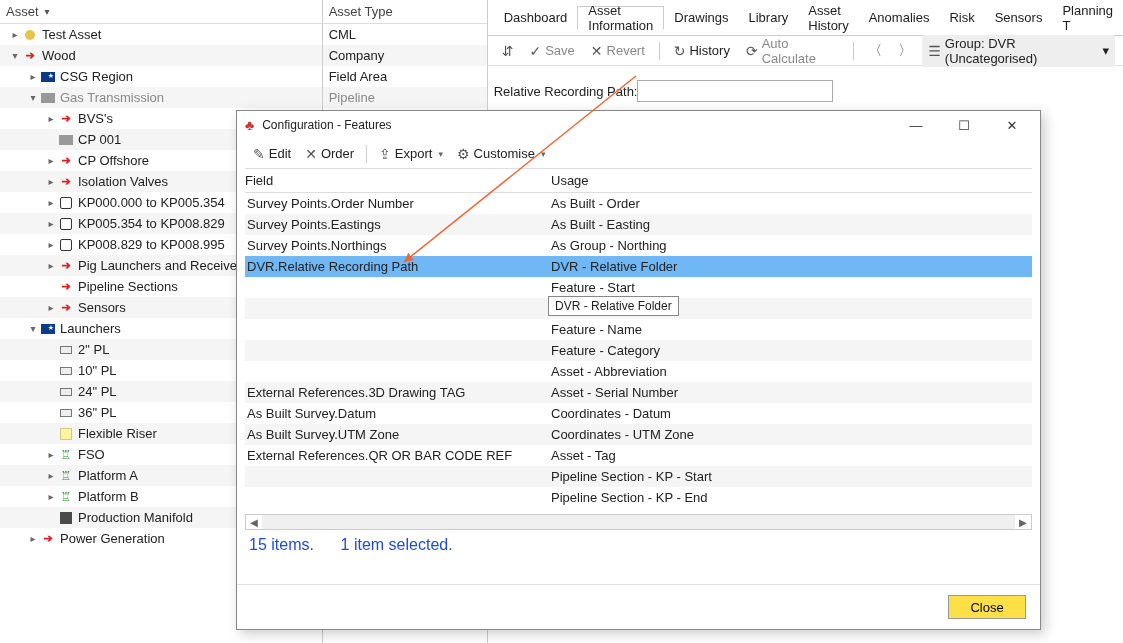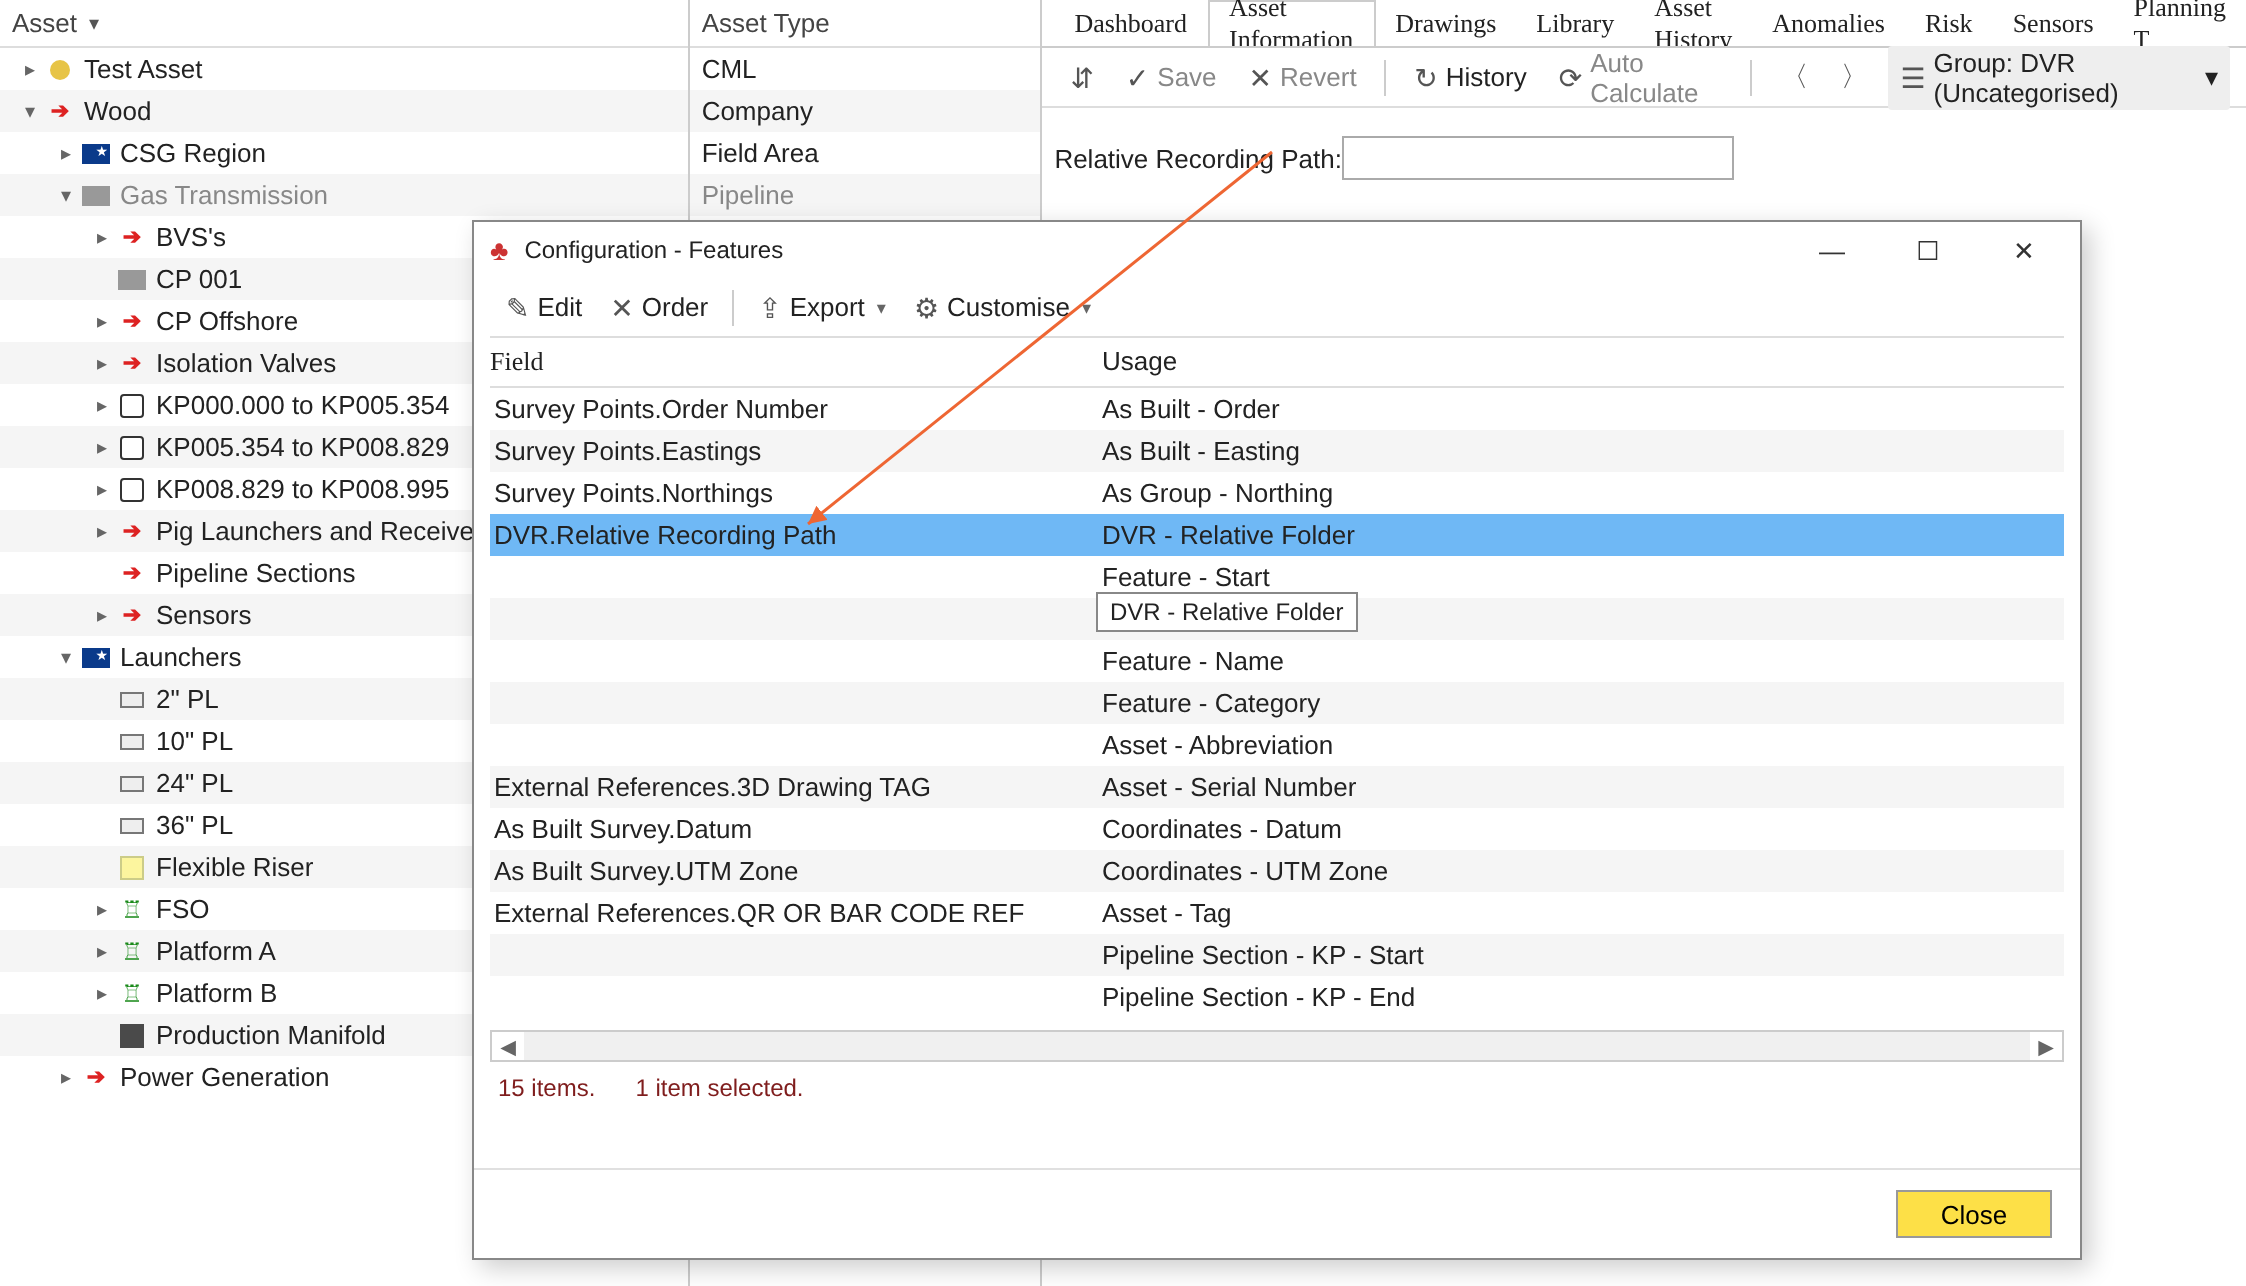--- a/index.html
+++ b/index.html
@@ -43,21 +43,21 @@
   .ic-flag.au { background: linear-gradient(#0a3a8a 50%, #0a3a8a 50%); position: relative; }
   .ic-flag.au::before{content:"★"; color:#fff; font-size:7px; position:absolute; right:1px; top:0;}
   .ic-box { width: 14px; height: 10px; background: #999; }
   .ic-km { width: 12px; height: 12px; border:1px solid #333; border-radius:2px; background:#fff;}
   .ic-baton { width: 10px; height: 10px; border-radius: 50%; background:#e7c446;}
   .ic-ruler { width: 12px; height: 8px; background:#eee; border:1px solid #777;}
   .ic-riser { width: 12px; height: 12px; background:#fcf59e; border:1px solid #cc8;}
   .ic-plat { color:#1a8a1a; font-size:12px; }
   .ic-prod { width:12px; height:12px; background:#4a4a4a;}
   
-  .tabs-bar { display:flex; align-items:flex-start; border-bottom:1px solid #ccc; height:24px; padding-left:6px; overflow:hidden;font-family:Liberation Serif, serif;}
+  .tabs-bar { display:flex; align-items:center; border-bottom:1px solid #ccc; height:36px; padding-left:6px; overflow:hidden;}
   .tab { padding: 3px 10px; color:#222; height:24px; display:flex; align-items:center; cursor:default;}
   .tab.active { border:1px solid #ccc; border-bottom:1px solid #fff; background:#fff; margin-bottom:-1px;}
   .toolbar2 {
     display:flex; align-items:center; gap:4px;
     height:30px; padding: 0 8px; border-bottom:1px solid #ddd;
   }
   .tb-btn { display:flex; align-items:center; gap:4px; color:#888; padding:2px 6px;}
   .tb-btn.enabled { color:#222; }
   .tb-sep { width:1px; height:18px; background:#ccc; margin:0 4px;}
   .tb-ic { font-size:14px; color:#555; }
@@ -81,40 +81,40 @@
   .dlg-title .wbtn { width:40px; text-align:center; font-size:13px; color:#333;}
   .dlg-tools {
     display:flex; align-items:center; height:30px;
     padding:0 2px; gap:2px; border-bottom:1px solid #ddd; margin:0 8px;
   }
   .dlg-tools .btn { display:flex; align-items:center; gap:4px; padding:2px 6px; color:#222;}
   .dlg-tools .caret { font-size:9px; color:#666; margin-left:2px;}
   .dlg-grid-head {
     display:flex; margin:0 8px; padding:4px 0; color:#222; border-bottom:1px solid #ddd;
   }
-  .dlg-grid-head .c1 { width:306px;font-family:Liberation Serif, serif; }
+  .dlg-grid-head .c1 { width:306px; }
   .dlg-grid-head .c2 { flex:1; }
   .dlg-grid { margin:0 8px; }
   .gr { display:flex; height:21px; align-items:center;}
   .gr.even { background:#f5f5f5; }
   .gr .c1 { width:306px; padding-left:2px; }
   .gr .c2 { flex:1; }
   .gr.sel { background:#6fb8f5; }
   .tooltip {
     position:absolute; background:#fff; border:1px solid #888;
     padding:2px 6px; font-size:12px;
     left:548px; top:296px; z-index:60;
   }
   .dlg-hscroll {
     margin: 6px 8px 4px 8px; height:16px; display:flex;
     align-items:center; border:1px solid #ccc; border-radius:0;
   }
   .dlg-hscroll .ar { width:16px; text-align:center; color:#666;}
   .dlg-hscroll .track { flex:1; background:#f0f0f0; height:100%;}
-  .dlg-status { padding: 2px 12px 8px 12px; color:#7f1d1d; font-size:12px; }
+  .dlg-status { padding: 2px 12px 8px 12px; color:#1d4ed8; font-size:16px; }
   .dlg-footer { margin-top:auto; display:flex; justify-content:flex-end; padding:10px 14px; border-top:1px solid #e0e0e0;}
   .dlg-footer button { width:78px; height:24px; border:1px solid #999; background:#fde047; font:inherit;}
   
   .anno-svg { position:absolute; left:0; top:0; width:1123px; height:643px; pointer-events:none; z-index:70;}
 </style>
 </head>
 <body>
 
 <div class="main-columns">
 

